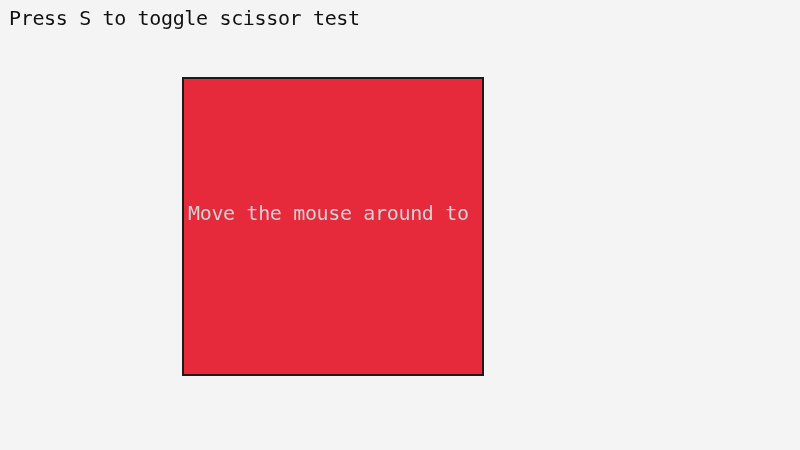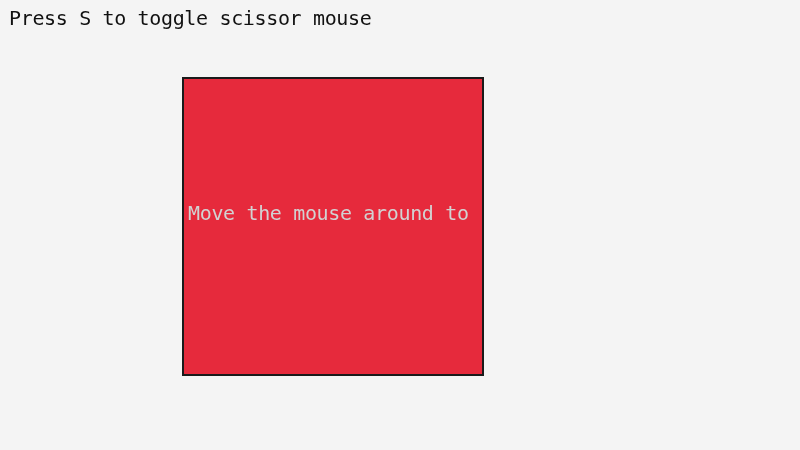--- a/index.html
+++ b/index.html
@@ -66,19 +66,19 @@
     white-space: pre;
     -webkit-font-smoothing: none;
     font-smooth: never;
   }
 </style>
 </head>
 <body>
 
 <div id="canvas">
 
-  <div id="hint-text">Press S to toggle scissor mouse</div>
+  <div id="hint-text">Press S to toggle scissor test</div>
 
   <div id="scissor-box">
     <div id="scissor-text">Move the mouse around to resize the scissor rectangle</div>
   </div>
 
 </div>
 
 </body></html>

